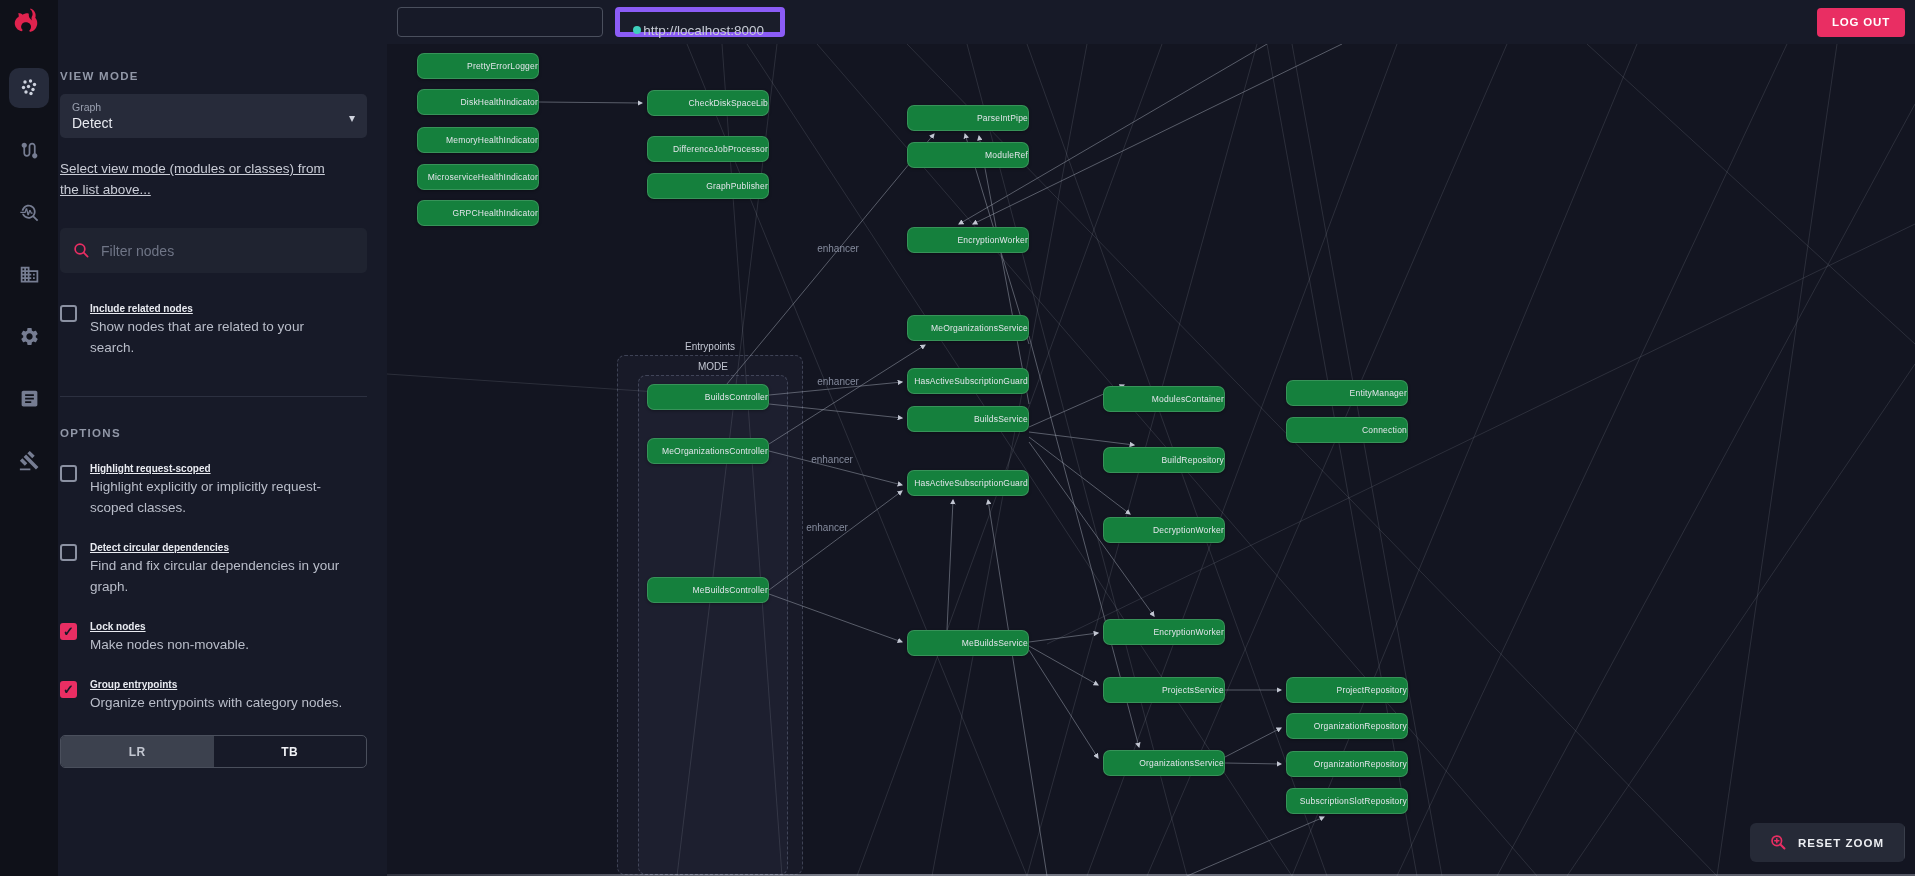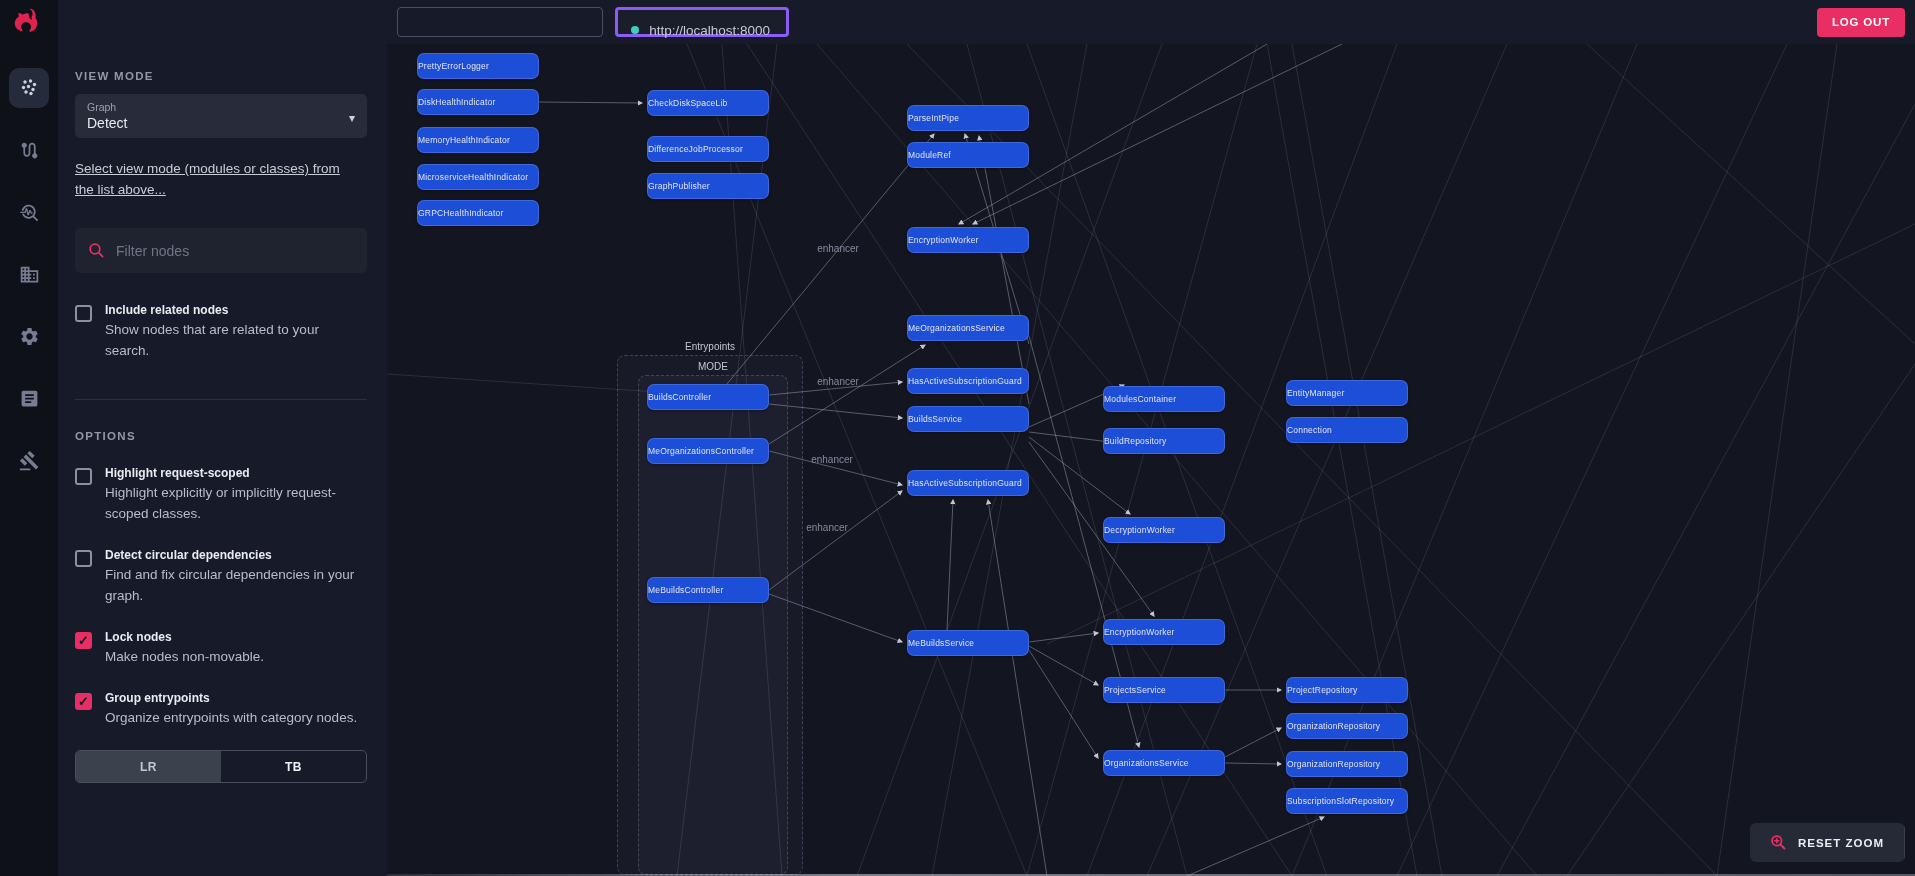--- a/index.html
+++ b/index.html
@@ -13,79 +13,79 @@
 
   
   .topbar { position:absolute; left:58px; top:0; right:0; height:44px; background:#171a28;
     display:flex; align-items:center; }
   .tabgroup { display:flex; margin-left:339px; height:30px; border:1px solid #4a4f5d;
     border-radius:4px; overflow:hidden; }
   .tab { height:100%; min-width:89px; padding:0 16px; background:transparent; border:none;
     color:#f2f3f6; font-family:"Liberation Sans",sans-serif; font-size:11px; font-weight:bold;
     letter-spacing:.8px; cursor:pointer;margin-top:48px; }
   .tab.active { background:#3b404e; color:#9aa0af; border-left:1px solid #4a4f5d; }
-  .urlpill { display:flex; align-items:center; gap:10px; margin-left:12px; height:30px;
-    padding:16px 16px 0 13px; border:3px solid #8b5cf6; border-radius:4px; background:#1a1d2a; cursor:text; }
+  .urlpill { display:flex; align-items:center; gap:2px; margin-left:12px; height:30px;
+    padding:16px 16px 0 13px; border:5px solid #8b5cf6; border-radius:4px; background:#1a1d2a; cursor:text; }
   .dot { width:8px; height:8px; border-radius:50%; background:#3ecfbc; }
   .urltext { color:#c7cbd5; font-size:13.5px; }
   .spacer { flex:1; }
   .logout { margin-right:10px; height:29px; padding:0 15px; background:#e92e63; color:#fff;
     border:none; border-radius:4px; font-family:"Liberation Sans",sans-serif; font-size:11.5px;
     font-weight:bold; letter-spacing:.8px; cursor:pointer; }
 
   
   .rail { position:absolute; left:0; top:44px; width:58px; bottom:0; background:#0f1119;
     display:flex; flex-direction:column; align-items:center; padding-top:24px; gap:22px; }
   .rail-item { width:40px; height:40px; border-radius:10px; display:flex; align-items:center;
     justify-content:center; color:#767d92; cursor:pointer; flex:0 0 auto; }
   .rail-item.selected { background:#262b3b; color:#cdd2de; }
   .rail-item svg { display:block; }
 
   
   .panel { position:absolute; left:58px; top:44px; width:329px; bottom:0; background:#171a28;
-    padding:26px 20px 0 17px; }
+    padding:26px 20px 0 2px; }
   .phead { font-size:11.5px; font-weight:bold; letter-spacing:1.3px; color:#9298a8; }
   .select { margin-top:12px; height:44px; background:#272b3a; border-radius:5px;
     padding:7px 12px 0 12px; position:relative; cursor:pointer; }
   .select-label { font-size:10.5px; color:#9aa0b0; }
   .select-value { font-size:14px; color:#e8eaf0; margin-top:2px; }
   .select-caret { position:absolute; right:12px; top:17px; color:#cfd3dd; font-size:12px; }
   .pdesc { margin-top:20px; font-size:13.5px; line-height:21px; color:#c9ccd6; width:272px;text-decoration:underline; }
   .filter { margin-top:28px; height:45px; background:#1f2330; border-radius:5px; display:flex;
     align-items:center; padding:0 13px; gap:11px; cursor:text; }
   .filter-ph { font-size:14px; color:#6f7586; }
   .chkrow { margin-top:30px; display:flex; align-items:flex-start; }
   .cb { width:17px; height:17px; border:2px solid #8b91a2; border-radius:3px; margin-right:13px;
     margin-top:2px; flex:0 0 auto; cursor:pointer; display:flex; align-items:center; justify-content:center; }
   .cb.checked { background:#e92e63; border-color:#e92e63; color:#171a28; font-size:13px;
     font-weight:bold; line-height:1; }
-  .chk-title { font-size:12px; font-weight:bold; color:#e9ebf1; }
+  .chk-title { font-size:10px; font-weight:bold; color:#e9ebf1;text-decoration:underline; }
   .chk-desc { font-size:13.5px; color:#b9bdc9; line-height:21px; margin-top:2px; width:255px; }
   .divider { margin-top:38px; border-top:1px solid #2c3040; }
   .opt-head { margin-top:30px; }
   .opt-row { margin-top:24px; display:flex; align-items:flex-start; }
   .toggle { margin-top:22px; display:flex; height:33px; border:1px solid #4a4f5c; border-radius:5px;
     overflow:hidden; }
   .tbtn { flex:1; border:none; background:transparent; color:#f0f1f5; font-family:"Liberation Sans",sans-serif;
     font-size:12px; font-weight:bold; letter-spacing:.6px; cursor:pointer; }
   .tbtn.active { background:#3c414e; color:#c3c7d1; }
 
   
   .canvas { position:absolute; left:387px; top:44px; width:1528px; height:832px; background:#131521;
     overflow:hidden; }
   .canvas::after { content:""; position:absolute; left:0; right:0; bottom:0; height:2px;
     background:linear-gradient(90deg, rgba(210,215,228,.15), rgba(210,215,228,.55) 30%, rgba(210,215,228,.35)); }
   .ggroup { position:absolute; border:1px dashed rgba(135,145,170,.35); background:rgba(95,105,140,.07);
     border-radius:8px; }
   .ggroup-label { position:absolute; transform:translateX(-50%); font-size:10px; color:#c3c7d3;
     white-space:nowrap; }
   .edges { position:absolute; left:0; top:0; width:100%; height:100%; }
-  .gnode { position:absolute; width:122px; height:26px; background:#1d4ed8;
+  .gnode { position:absolute; width:122px; height:26px; background:#15803d;
     border:1px solid rgba(255,255,255,.15); border-radius:7px; color:#e3e5eb; font-size:8.5px;
-    letter-spacing:.2px; text-align:left; line-height:24px; white-space:nowrap; overflow:hidden;
+    letter-spacing:.2px; text-align:right; line-height:24px; white-space:nowrap; overflow:hidden;
     box-shadow:0 1px 3px rgba(0,0,0,.35); cursor:grab; }
   .canvas-actions { position:absolute; right:10px; bottom:14px; height:39px; display:flex;
     align-items:stretch; background:#262a37; border-radius:6px; overflow:hidden; }
   .cab { display:flex; align-items:center; gap:11px; padding:0 20px; background:transparent;
     border:none; color:#eceef2; font-family:"Liberation Sans",sans-serif; font-size:11.5px;
     font-weight:bold; letter-spacing:1px; cursor:pointer; }
   .vdiv { width:1px; background:#3a3f4b; }
 </style>
 </head>
 <body>
@@ -295,21 +295,21 @@
         <div class="gnode" style="left: 520px; top: 183px;">EncryptionWorker</div>
         <div class="gnode" style="left: 520px; top: 271px;">MeOrganizationsService</div>
         <div class="gnode" style="left: 520px; top: 324px;">HasActiveSubscriptionGuard</div>
         <div class="gnode" style="left: 520px; top: 362px;">BuildsService</div>
         <div class="gnode" style="left: 520px; top: 426px;">HasActiveSubscriptionGuard</div>
         <div class="gnode" style="left: 520px; top: 586px;">MeBuildsService</div>
         <div class="gnode" style="left: 260px; top: 340px;">BuildsController</div>
         <div class="gnode" style="left: 260px; top: 394px;">MeOrganizationsController</div>
         <div class="gnode" style="left: 260px; top: 533px;">MeBuildsController</div>
         <div class="gnode" style="left: 716px; top: 342px;">ModulesContainer</div>
-        <div class="gnode" style="left: 716px; top: 384px;">BuildRepository</div>
+        <div class="gnode" style="left: 716px; top: 403px;">BuildRepository</div>
         <div class="gnode" style="left: 716px; top: 473px;">DecryptionWorker</div>
         <div class="gnode" style="left: 716px; top: 575px;">EncryptionWorker</div>
         <div class="gnode" style="left: 716px; top: 633px;">ProjectsService</div>
         <div class="gnode" style="left: 716px; top: 706px;">OrganizationsService</div>
         <div class="gnode" style="left: 899px; top: 336px;">EntityManager</div>
         <div class="gnode" style="left: 899px; top: 373px;">Connection</div>
         <div class="gnode" style="left: 899px; top: 633px;">ProjectRepository</div>
         <div class="gnode" style="left: 899px; top: 669px;">OrganizationRepository</div>
         <div class="gnode" style="left: 899px; top: 707px;">OrganizationRepository</div>
         <div class="gnode" style="left: 899px; top: 744px;">SubscriptionSlotRepository</div>

